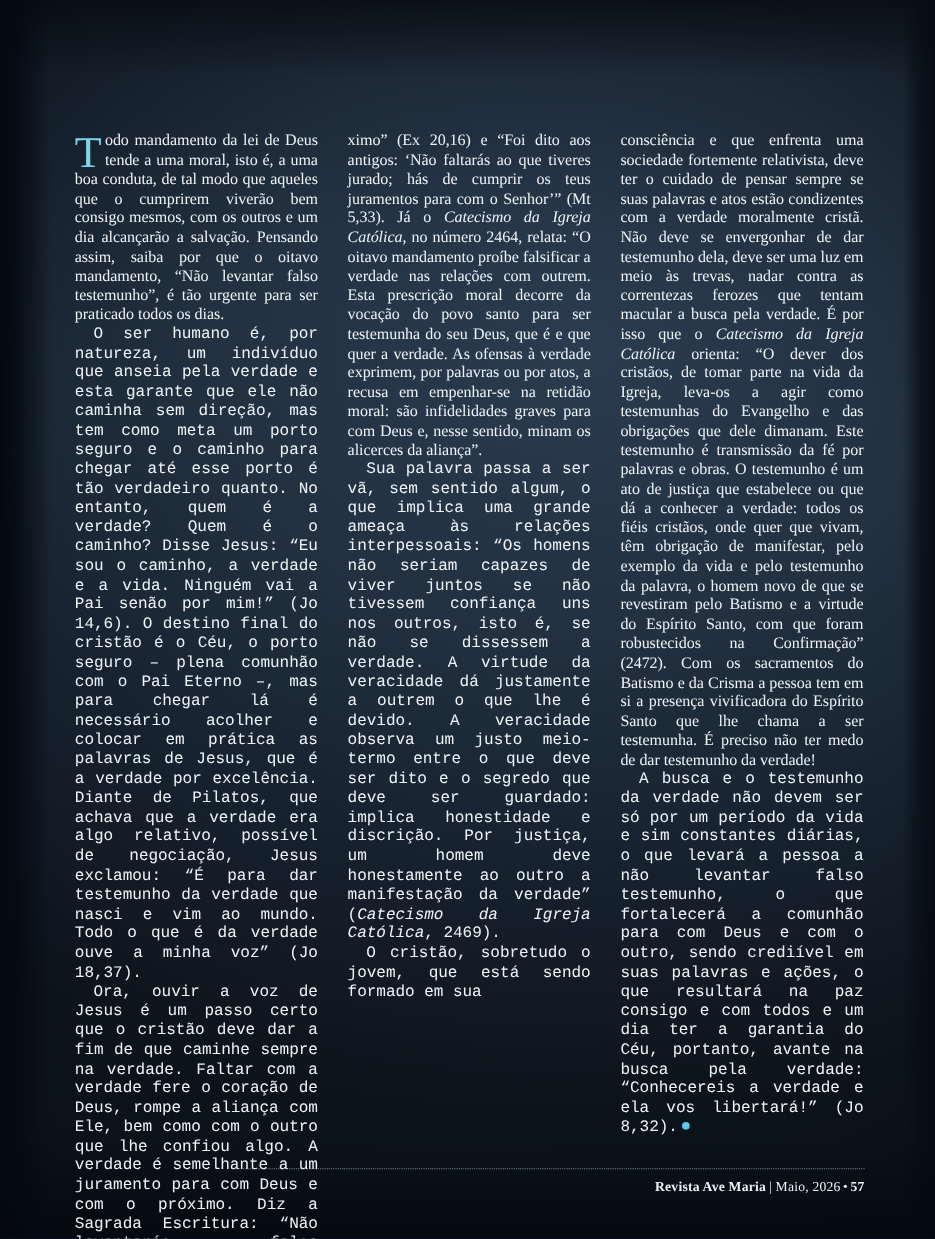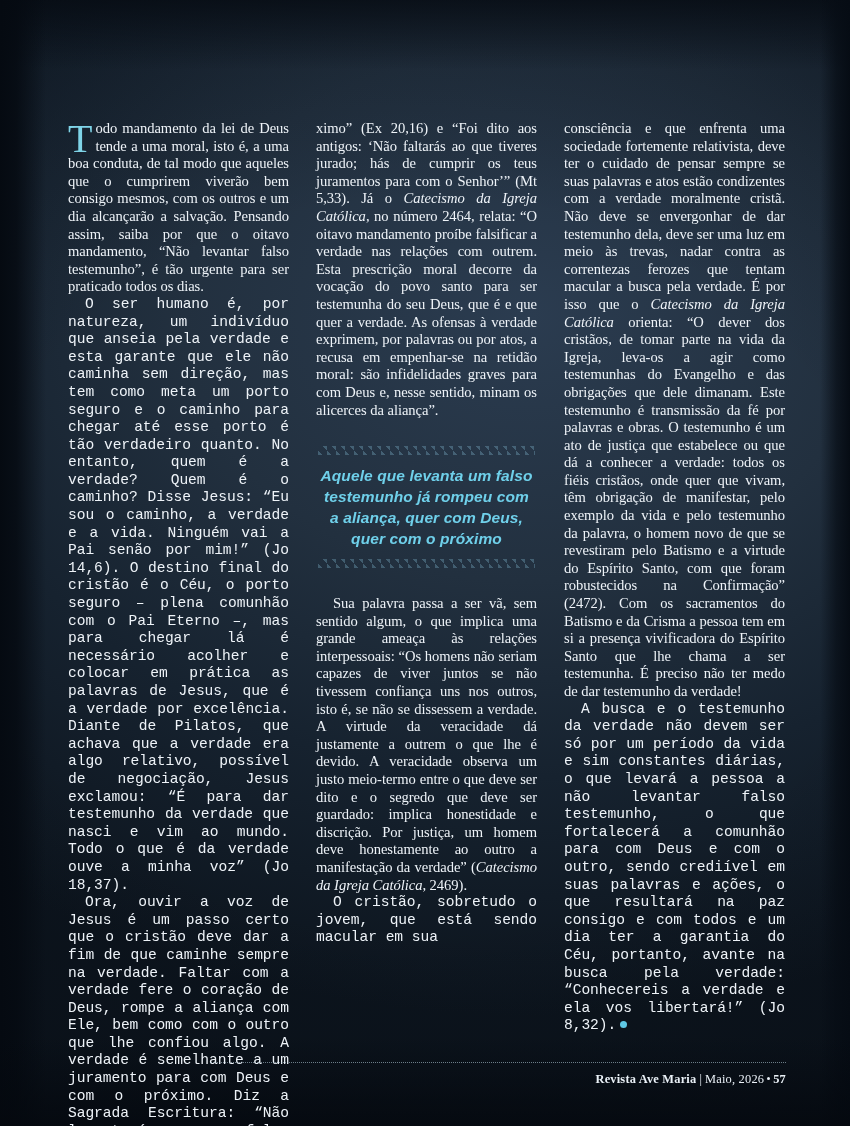--- a/index.html
+++ b/index.html
@@ -184,28 +184,23 @@
 
     <div class="col">
       <p class="dropcap-para no-indent"><span class="dropcap">T</span><span>odo mandamento da lei de Deus tende a uma moral, isto é, a uma boa conduta, de tal modo que aqueles que o cumprirem viverão bem consigo mesmos, com os outros e um dia alcançarão a salvação. Pensando assim, saiba por que o oitavo mandamento, “Não levantar falso testemunho”, é tão urgente para ser praticado todos os dias.</span></p>
       <p>O ser humano é, por natureza, um indivíduo que anseia pela verdade e esta garante que ele não caminha sem direção, mas tem como meta um porto seguro e o caminho para chegar até esse porto é tão verdadeiro quanto. No entanto, quem é a verdade? Quem é o caminho? Disse Jesus: “Eu sou o caminho, a verdade e a vida. Ninguém vai a Pai senão por mim!” (Jo 14,6). O destino final do cristão é o Céu, o porto seguro – plena comunhão com o Pai Eterno –, mas para chegar lá é necessário acolher e colocar em prática as palavras de Jesus, que é a verdade por excelência. Diante de Pilatos, que achava que a verdade era algo relativo, possível de negociação, Jesus exclamou: “É para dar testemunho da verdade que nasci e vim ao mundo. Todo o que é da verdade ouve a minha voz” (Jo 18,37).</p>
       <p>Ora, ouvir a voz de Jesus é um passo certo que o cristão deve dar a fim de que caminhe sempre na verdade. Faltar com a verdade fere o coração de Deus, rompe a aliança com Ele, bem como com o outro que lhe confiou algo. A verdade é semelhante a um juramento para com Deus e com o próximo. Diz a Sagrada Escritura: “Não levantarás falso testemunho contra o teu pró-</p>
     </div>
 
     <div class="col">
       <p class="no-indent"><span>ximo” (Ex 20,16) e “Foi dito aos antigos: ‘Não faltarás ao que tiveres jurado; hás de cumprir os teus juramentos para com o Senhor’” (Mt 5,33). Já o </span><em>Catecismo da Igreja Católica</em><span>, no número 2464, relata: “O oitavo mandamento proíbe falsificar a verdade nas relações com outrem. Esta prescrição moral decorre da vocação do povo santo para ser testemunha do seu Deus, que é e que quer a verdade. As ofensas à verdade exprimem, por palavras ou por atos, a recusa em empenhar-se na retidão moral: são infidelidades graves para com Deus e, nesse sentido, minam os alicerces da aliança”.</span></p>
 
-      <div class="pullquote">
-        <div class="diamond-rule top"></div>
-        <div class="pq-text">Aquele que levanta um falso testemunho já rompeu com a aliança, quer com Deus, quer com o próximo</div>
-        <div class="diamond-rule bottom"></div>
-      </div>
 
       <p class="no-indent" style="text-indent:17px"><span>Sua palavra passa a ser vã, sem sentido algum, o que implica uma grande ameaça às relações interpessoais: “Os homens não seriam capazes de viver juntos se não tivessem confiança uns nos outros, isto é, se não se dissessem a verdade. A virtude da veracidade dá justamente a outrem o que lhe é devido. A veracidade observa um justo meio-termo entre o que deve ser dito e o segredo que deve ser guardado: implica honestidade e discrição. Por justiça, um homem deve honestamente ao outro a manifestação da verdade” (</span><em>Catecismo da Igreja Católica</em><span>, 2469).</span></p>
-      <p>O cristão, sobretudo o jovem, que está sendo macular em sua</p>
+      <p>O cristão, sobretudo o jovem, que está sendo formado em sua</p>
     </div>
 
     <div class="col">
       <p class="no-indent"><span>consciência e que enfrenta uma sociedade fortemente relativista, deve ter o cuidado de pensar sempre se suas palavras e atos estão condizentes com a verdade moralmente cristã. Não deve se envergonhar de dar testemunho dela, deve ser uma luz em meio às trevas, nadar contra as correntezas ferozes que tentam macular a busca pela verdade. É por isso que o </span><em>Catecismo da Igreja Católica</em><span> orienta: “O dever dos cristãos, de tomar parte na vida da Igreja, leva-os a agir como testemunhas do Evangelho e das obrigações que dele dimanam. Este testemunho é transmissão da fé por palavras e obras. O testemunho é um ato de justiça que estabelece ou que dá a conhecer a verdade: todos os fiéis cristãos, onde quer que vivam, têm obrigação de manifestar, pelo exemplo da vida e pelo testemunho da palavra, o homem novo de que se revestiram pelo Batismo e a virtude do Espírito Santo, com que foram robustecidos na Confirmação” (2472). Com os sacramentos do Batismo e da Crisma a pessoa tem em si a presença vivificadora do Espírito Santo que lhe chama a ser testemunha. É preciso não ter medo de dar testemunho da verdade!</span></p>
       <p><span>A busca e o testemunho da verdade não devem ser só por um período da vida e sim constantes diárias, o que levará a pessoa a não levantar falso testemunho, o que fortalecerá a comunhão para com Deus e com o outro, sendo crediível em suas palavras e ações, o que resultará na paz consigo e com todos e um dia ter a garantia do Céu, portanto, avante na busca pela verdade: “Conhecereis a verdade e ela vos libertará!” (Jo 8,32).</span><span class="end-dot"></span></p>
     </div>
 
   </div>
 
   <div class="footer">

